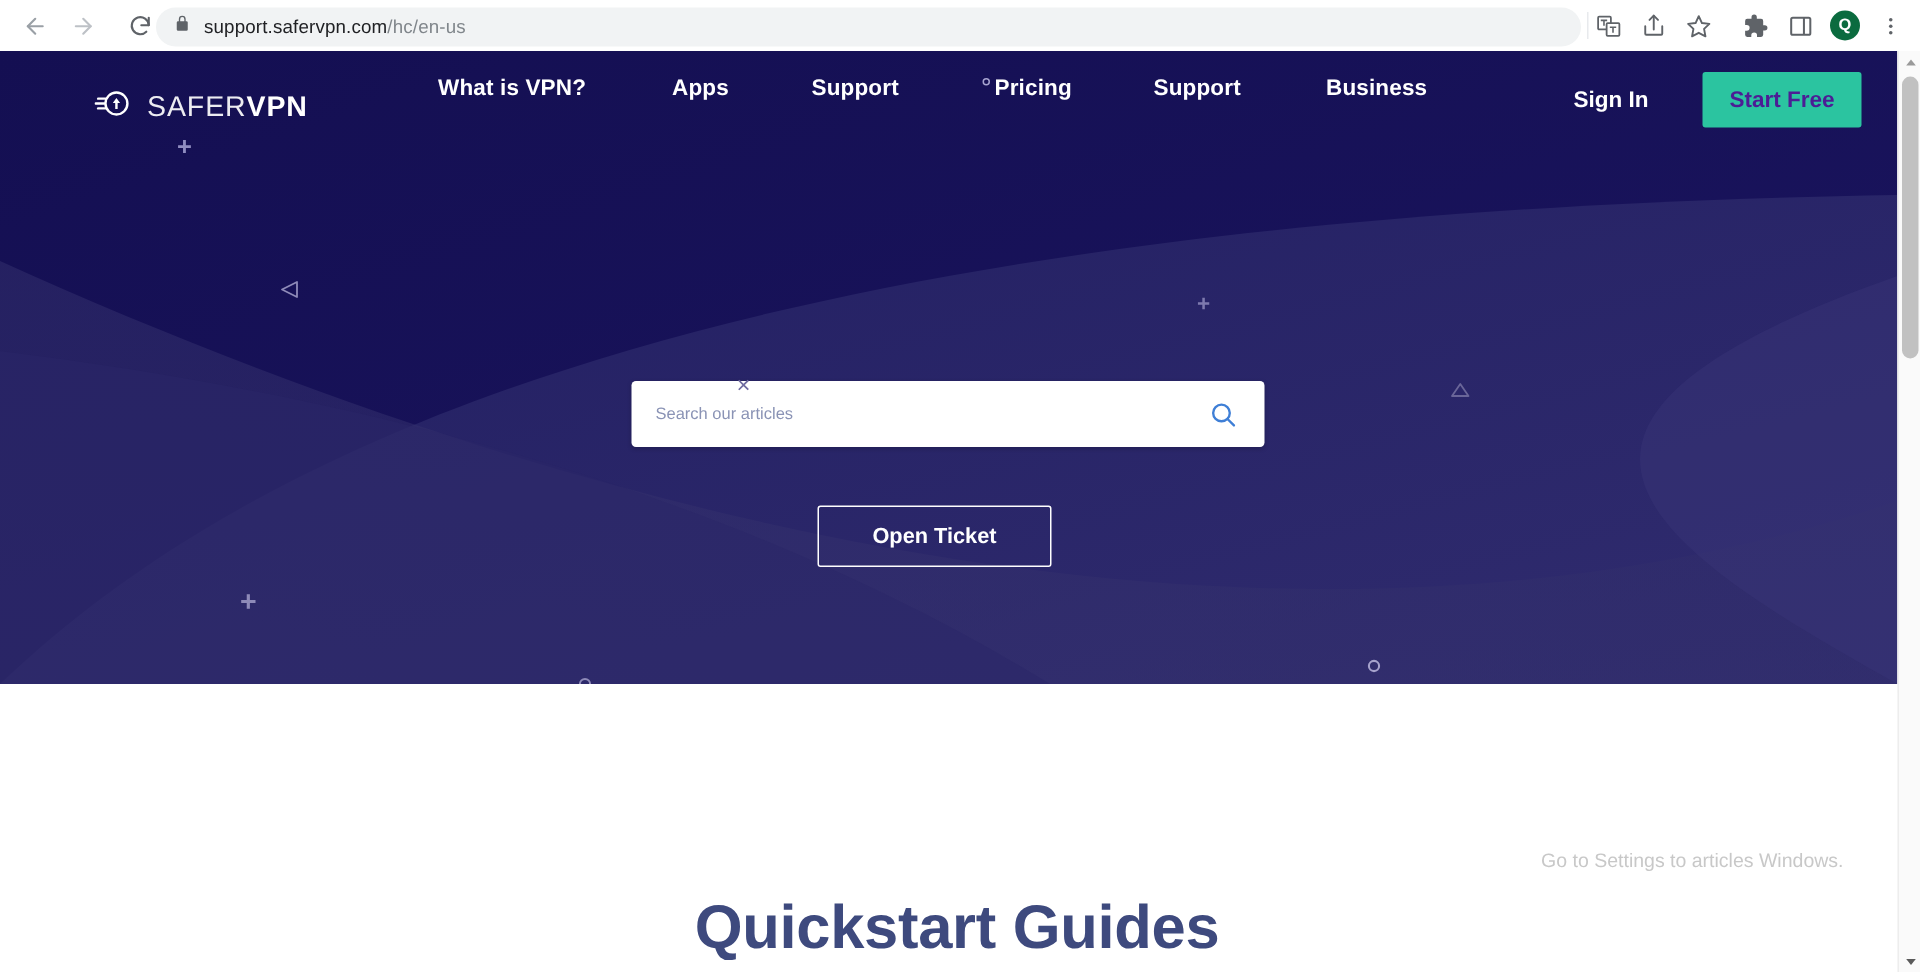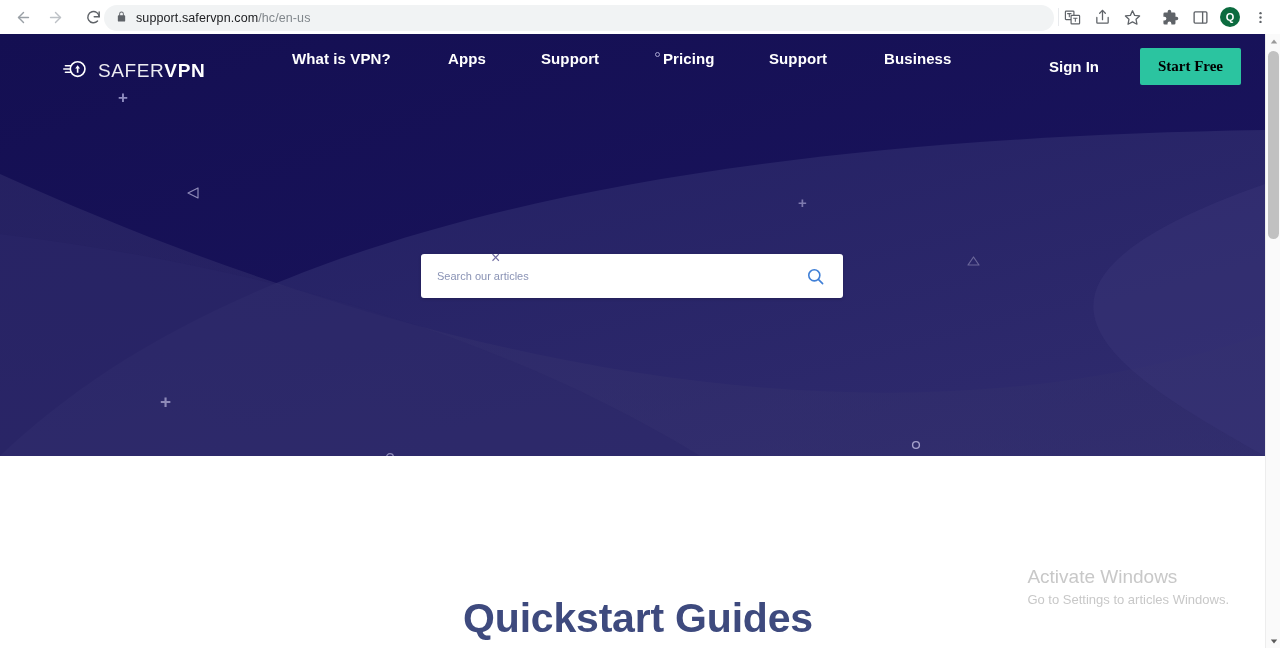--- a/index.html
+++ b/index.html
@@ -87,22 +87,22 @@
   .nav-dot {
     position:absolute; left:363px; top:-6px; width:5px; height:5px;
     border:1px solid #a7a4d0; border-radius:50%;
   }
   .signin {
     position:absolute; right:166px; top:24px; color:#fff; font-size:15px;
     font-weight:bold; text-decoration:none; white-space:nowrap;
   }
   .start-free {
     position:absolute; right:24px; top:14px;
-    background:#2bc4a0; color:#000000; border:none;
-    font-family:Liberation Serif, serif; font-size:15px; font-weight:bold;
+    background:#2bc4a0; color:#4c1d95; border:none;
+    font-family:Liberation Sans, sans-serif; font-size:15px; font-weight:bold;
     padding:10px 18px; border-radius:2px; cursor:pointer; white-space:nowrap;
   }
 
   
   .hero-title {
     position:absolute; top:141px; left:0; width:1265px; text-align:center;
     font-size:42px; font-weight:bold; color:#ffffff; letter-spacing:-.3px;
   }
   .search-wrap {
     position:absolute; top:220px; left:421px; width:422px; height:44px;
@@ -330,27 +330,27 @@
         <div class="search-wrap">
           <input class="search-input" type="text" placeholder="Search our articles" style="">
           <button class="search-btn">
             <svg width="19" height="19" viewBox="0 0 24 24" fill="none" stroke="#3f7fd6" stroke-width="2" stroke-linecap="round">
                 <circle cx="10.5" cy="10.5" r="7"></circle>
                 <line x1="15.6" y1="15.6" x2="21" y2="21"></line>
               </svg>
           </button>
         </div>
 
+        <button class="ticket-btn">Open Ticket</button>
       </div>
     </section>
 
     <section class="lower">
       <h2 class="quickstart">Quickstart Guides</h2>
       <div class="watermark">
-        <div class="wm-title">Activate Windows</div>
         <div class="wm-sub">Go to Settings to articles Windows.</div>
       </div>
     </section>
   </div>
 
   <div class="scrollbar">
     <div class="sb-arrow sb-up">
       <svg width="8" height="8" viewBox="0 0 10 10" fill="#9a9a9a">
           <polygon points="5,2 9,7 1,7"></polygon>
         </svg>

